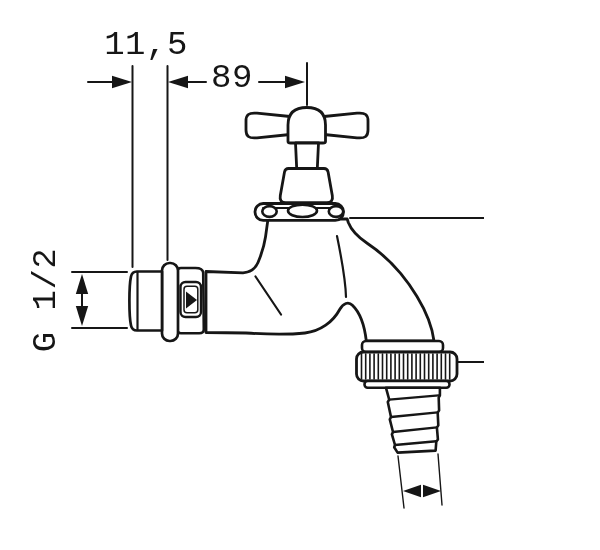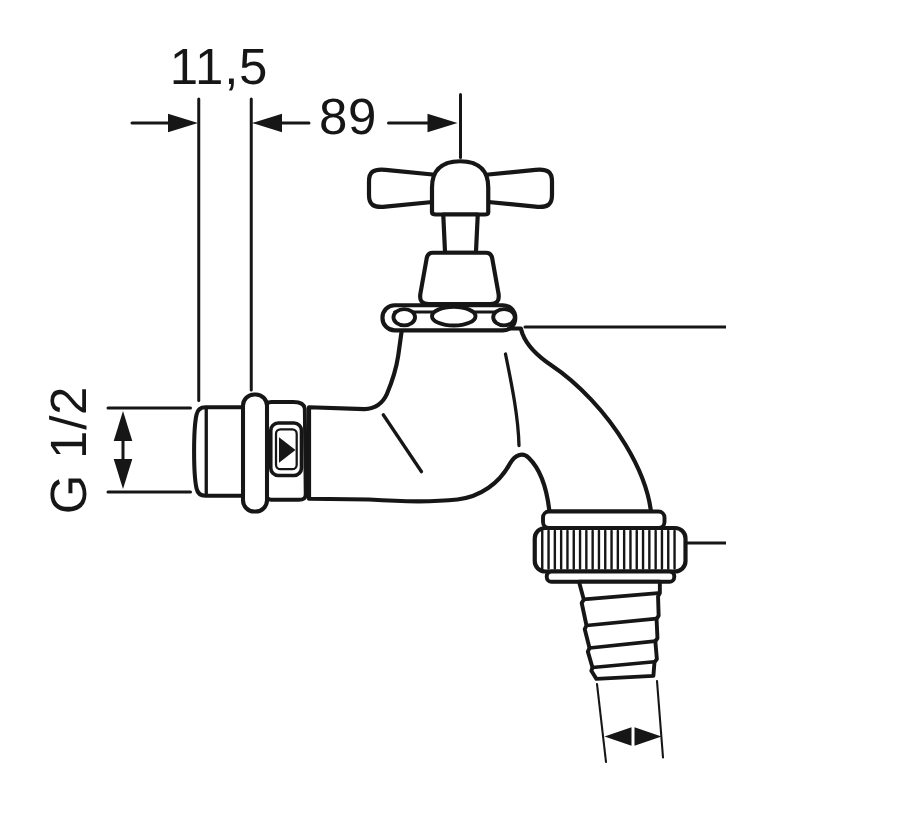--- a/index.html
+++ b/index.html
@@ -1,18 +1,18 @@
 <!DOCTYPE html>
 <html><head>
 <meta charset="utf-8">
 <style>
   html,body{margin:0;padding:0;background:#ffffff;}
   #stage{
     position:relative;width:484px;height:550px;background:#ffffff;overflow:hidden;
-    font-family:Liberation Sans, sans-serif;
+    font-family:Liberation Mono, monospace;
   }
   svg{position:absolute;left:0;top:0;}
   .dim-label{
     position:absolute;
     font-size:34px;line-height:1;color:#161616;
     transform:translate(-50%,-50%);
     white-space:nowrap;letter-spacing:0.5px;
     background:#ffffff;padding:0 2px;
   }
   .dim-label.rot{transform:translate(-50%,-50%) rotate(-90deg);}

